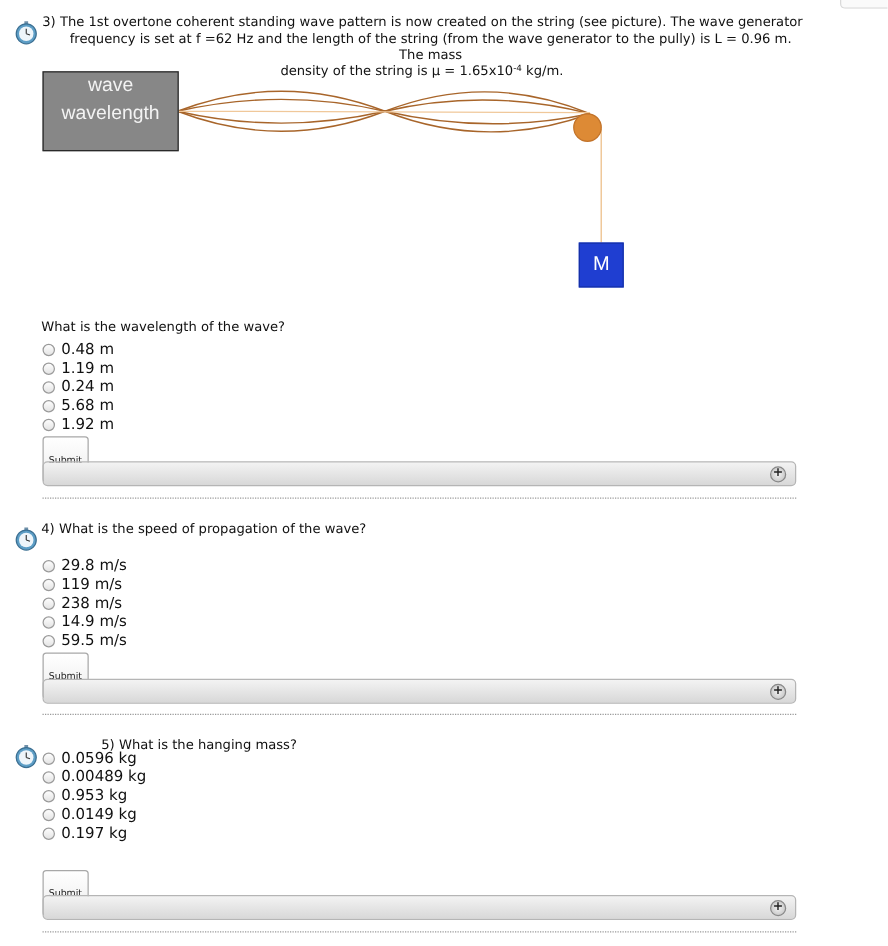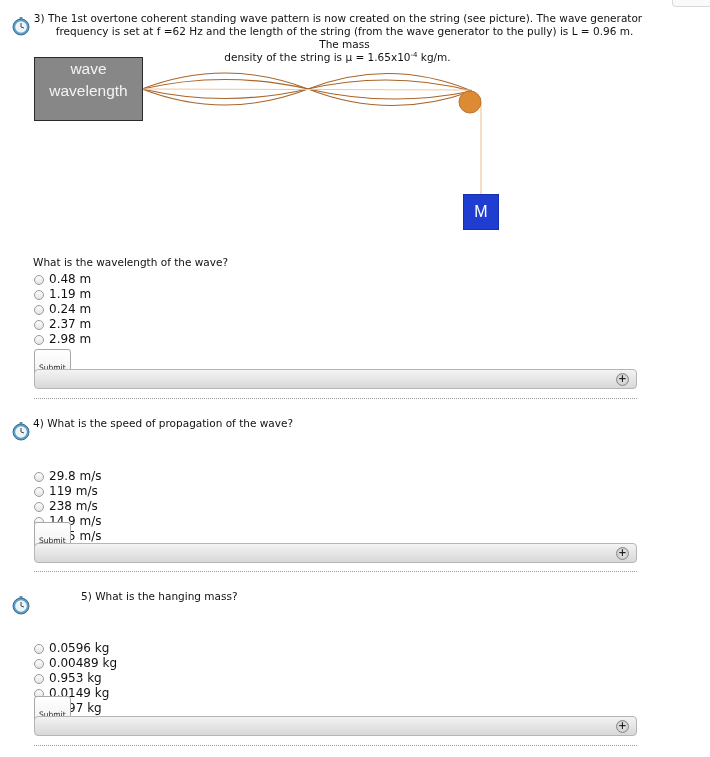--- a/index.html
+++ b/index.html
@@ -105,42 +105,42 @@
   <label class="option">
       <span class="radio"></span>
       <span>1.19 m</span>
     </label>
   <label class="option">
       <span class="radio"></span>
       <span>0.24 m</span>
     </label>
   <label class="option">
       <span class="radio"></span>
-      <span>2.37 m</span>
-    </label>
-  <label class="option">
-      <span class="radio"></span>
-      <span>2.98 m</span>
+      <span>5.68 m</span>
+    </label>
+  <label class="option">
+      <span class="radio"></span>
+      <span>1.92 m</span>
     </label>
 </div>
 <div class="submit-btn" style="top:349px;">Submit</div>
 <div class="expander" style="top:369px;">
   <div class="plus">+</div>
 </div>
 <div class="divider" style="top:398px;"></div>
 
 <svg class="q-icon" style="top:421px;" viewBox="0 0 20 20">
   <rect x="8.5" y="1" width="3" height="2.5" fill="#6f8fa8"></rect>
   <circle cx="10" cy="11" r="8" fill="#5d9ec6" stroke="#3b6f92" stroke-width="1"></circle>
   <circle cx="10" cy="11" r="5.8" fill="#eef5fa"></circle>
   <line x1="10" y1="11" x2="10" y2="7" stroke="#333" stroke-width="0.9"></line>
   <line x1="10" y1="11" x2="13" y2="12" stroke="#333" stroke-width="0.9"></line>
 </svg>
 <div class="q-text" style="top:417px;"><span>4)</span> <span>What is the speed of propagation of the wave?</span></div>
-<div class="options" style="top:468px;">
+<div class="options" style="top:444px;">
   <label class="option">
       <span class="radio"></span>
       <span>29.8 m/s</span>
     </label>
   <label class="option">
       <span class="radio"></span>
       <span>119 m/s</span>
     </label>
   <label class="option">
       <span class="radio"></span>
@@ -162,21 +162,21 @@
 <div class="divider" style="top:571px;"></div>
 
 <svg class="q-icon" style="top:595px;" viewBox="0 0 20 20">
   <rect x="8.5" y="1" width="3" height="2.5" fill="#6f8fa8"></rect>
   <circle cx="10" cy="11" r="8" fill="#5d9ec6" stroke="#3b6f92" stroke-width="1"></circle>
   <circle cx="10" cy="11" r="5.8" fill="#eef5fa"></circle>
   <line x1="10" y1="11" x2="10" y2="7" stroke="#333" stroke-width="0.9"></line>
   <line x1="10" y1="11" x2="13" y2="12" stroke="#333" stroke-width="0.9"></line>
 </svg>
 <div class="q-text" style="top:590px;margin-left:48px;"><span>5)</span> <span>What is the hanging mass?</span></div>
-<div class="options" style="top:640px;">
+<div class="options" style="top:598px;">
   <label class="option">
       <span class="radio"></span>
       <span>0.0596 kg</span>
     </label>
   <label class="option">
       <span class="radio"></span>
       <span>0.00489 kg</span>
     </label>
   <label class="option">
       <span class="radio"></span>

